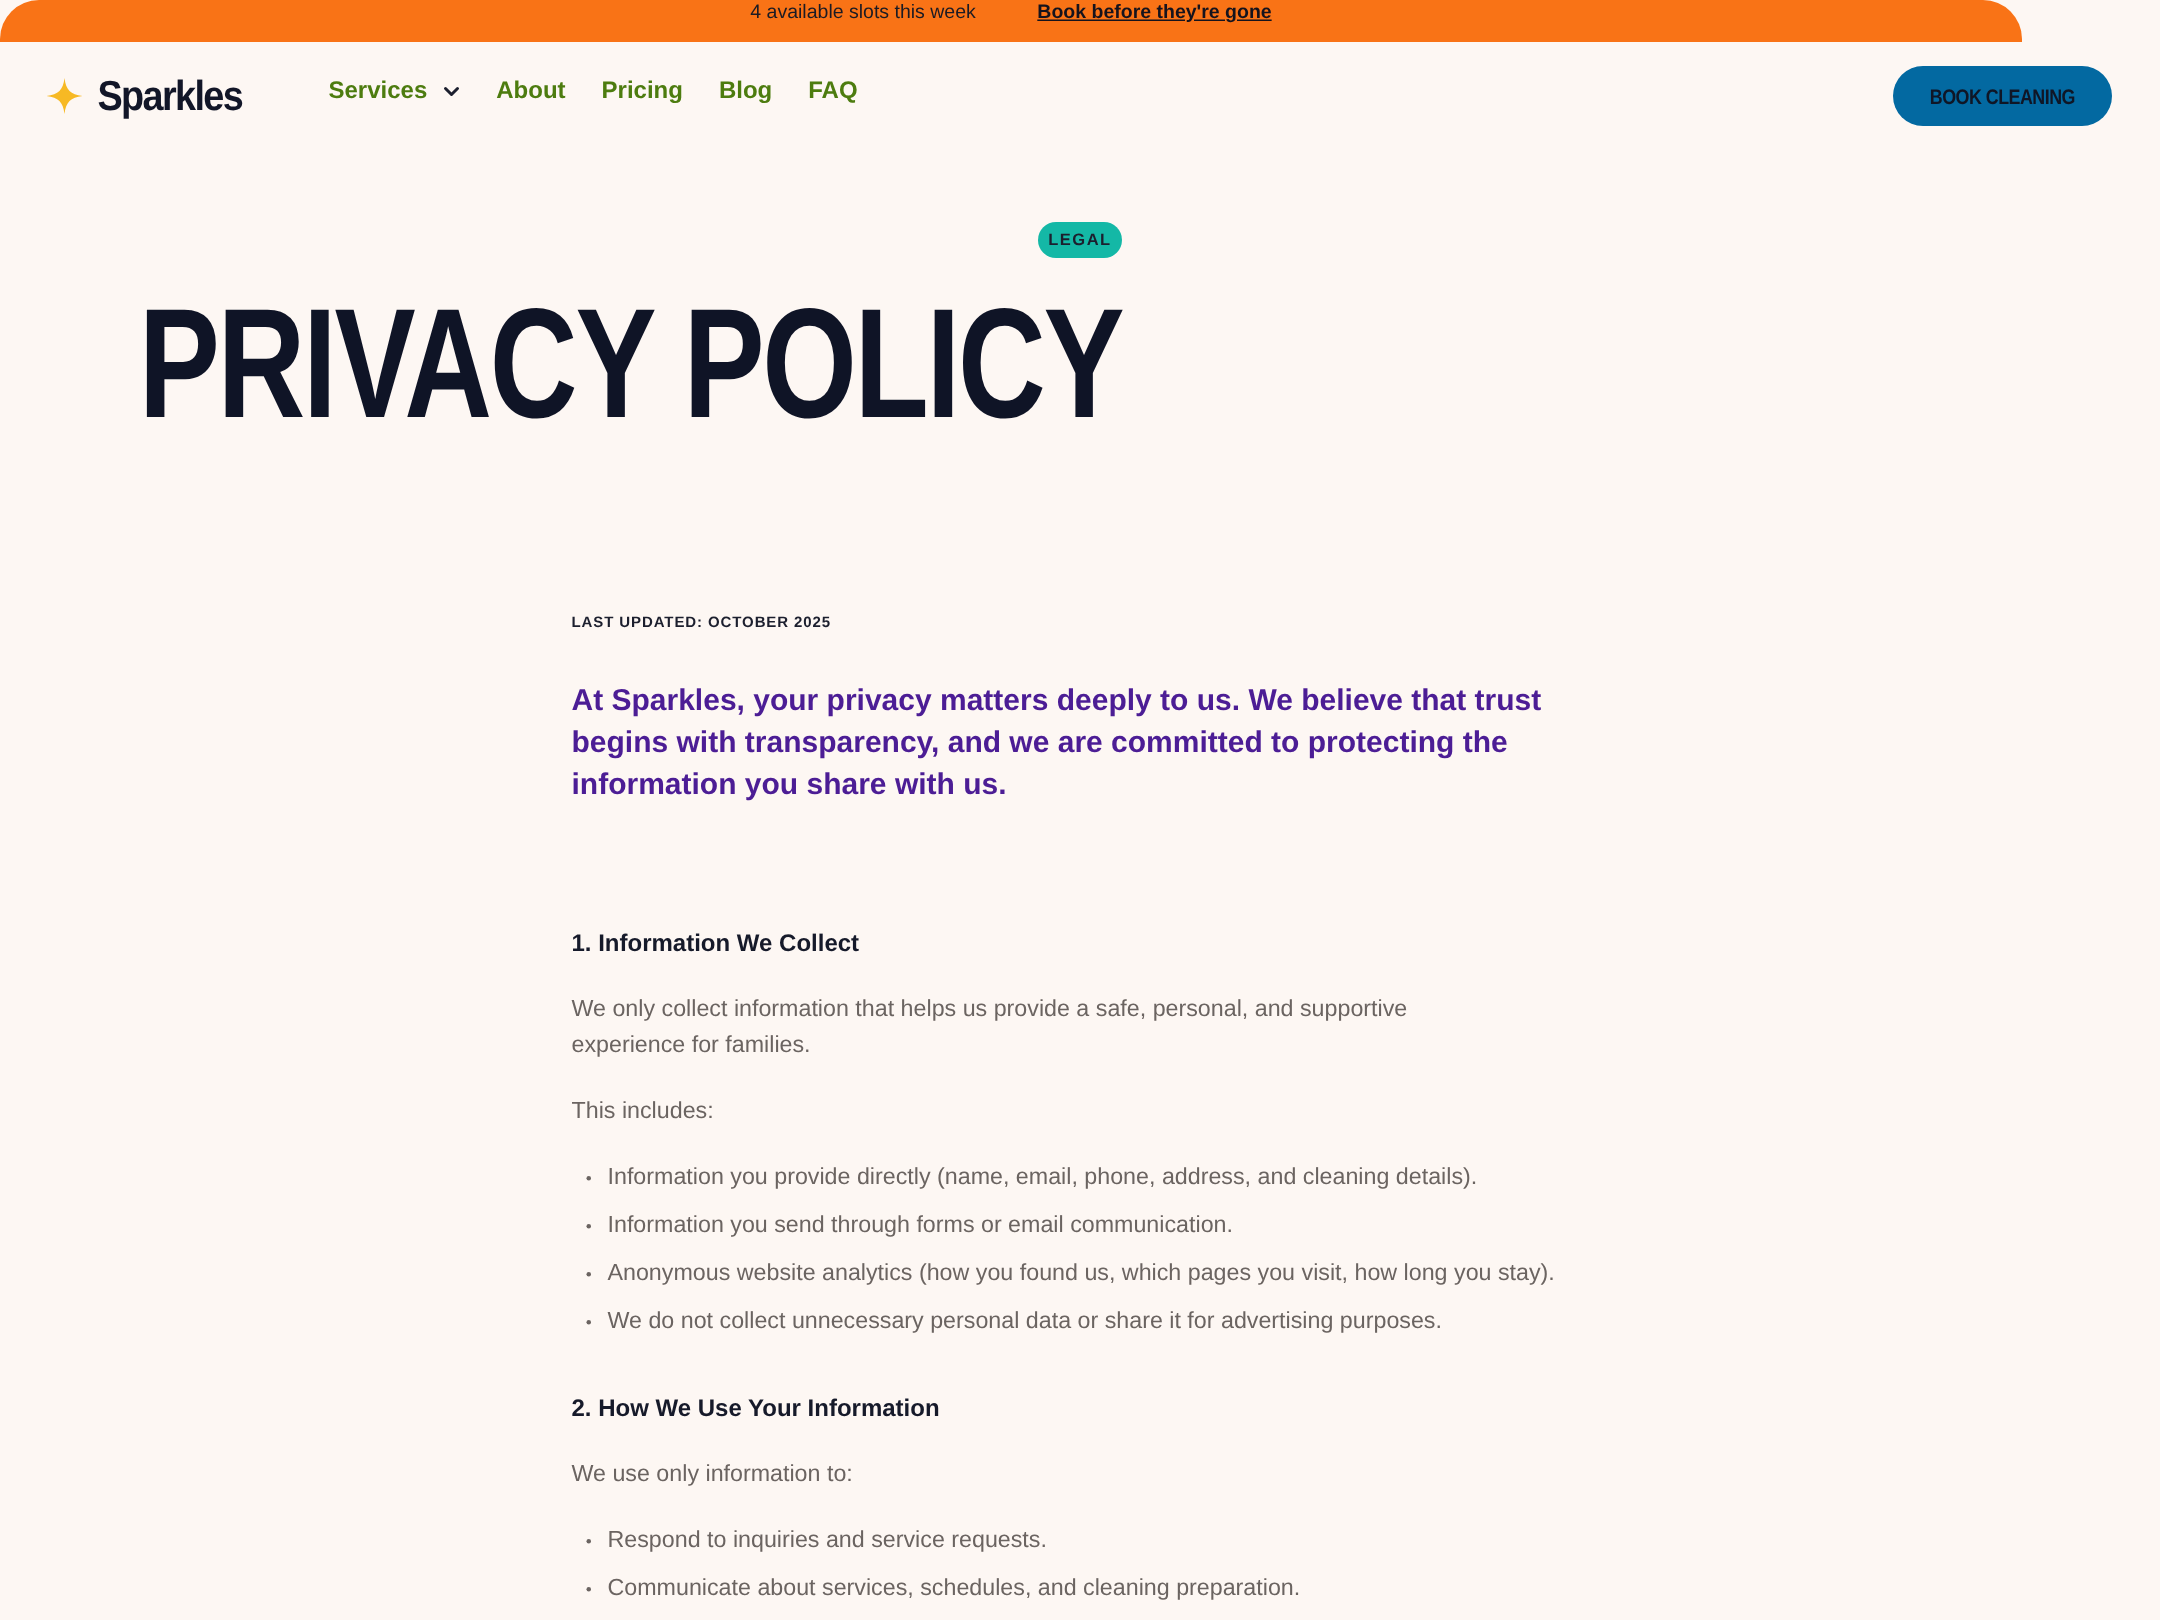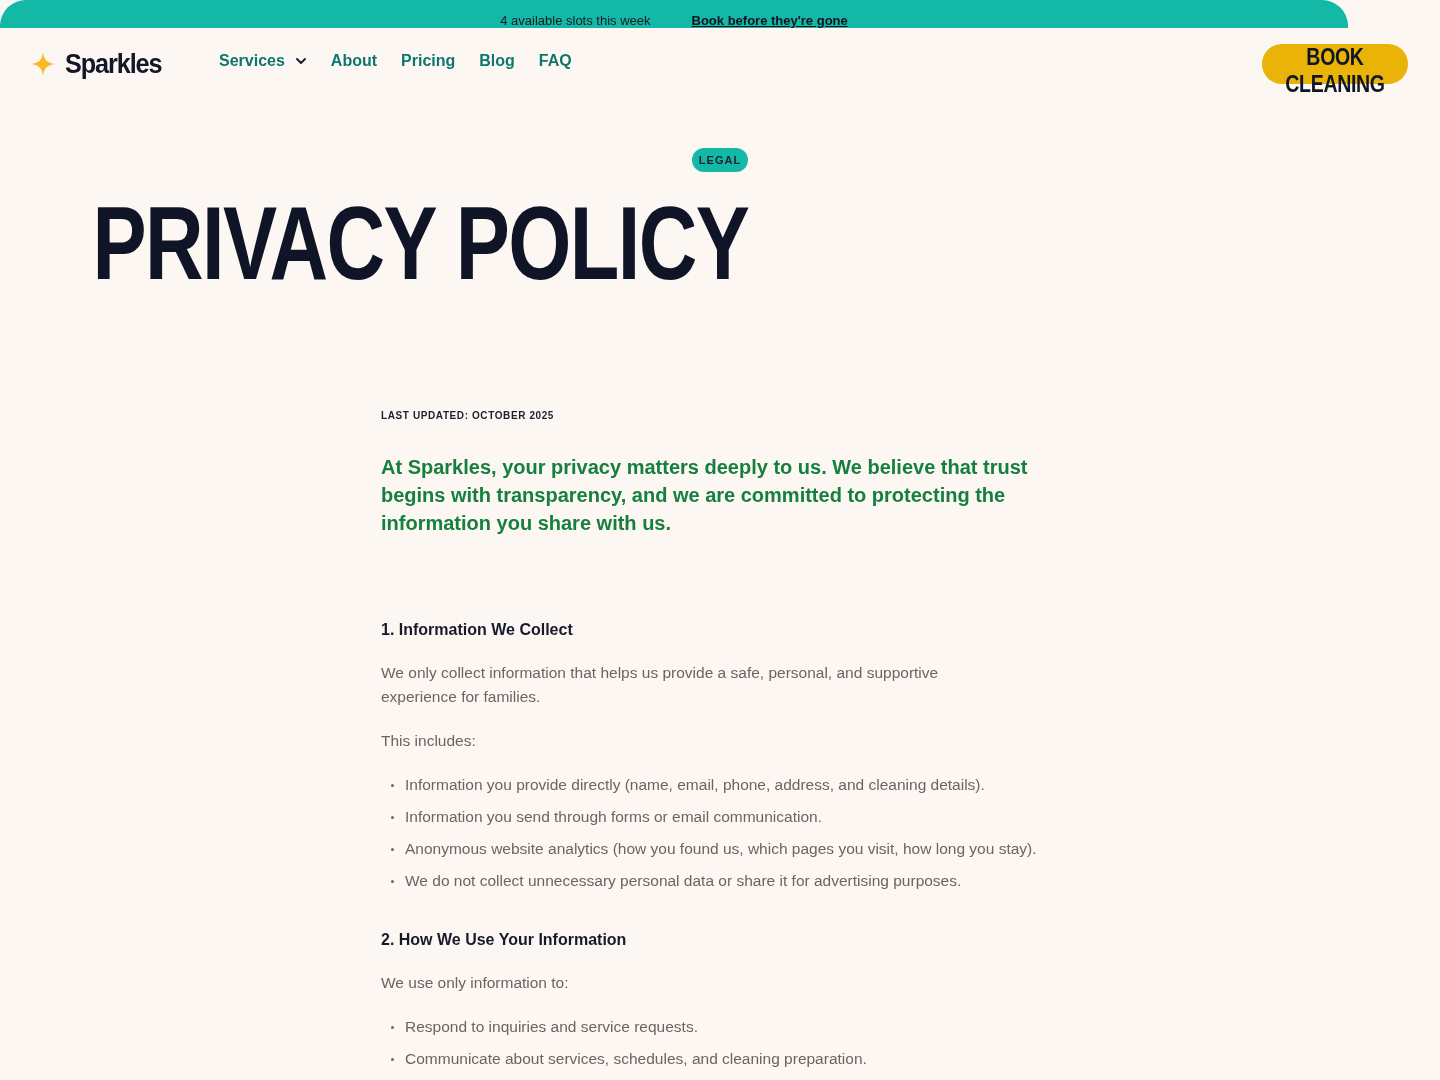--- a/index.html
+++ b/index.html
@@ -4,67 +4,67 @@
   <style>
     * { box-sizing: border-box; margin: 0; padding: 0; }
     html, body {
       width: 1440px; height: 1080px; overflow: hidden;
       background: #fdf7f3;
       font-family: "Liberation Sans", sans-serif;
       color: #121628;
     }
     .announce {
       position: absolute; left: 0; top: 0; width: 1348px; height: 28px;
-      background: #14b8a6;
+      background: #f97316;
       border-radius: 26px 26px 0 0;
-      display: flex; align-items: flex-end; justify-content: center;
+      display: flex; align-items: flex-start; justify-content: center;
       font-size: 13px; color: #1b1b24;
     }
     .announce .count { margin-right: 9px; }
     .announce a { color: #15131d; font-weight: 700; text-decoration: underline; padding-left: 32px; }
     .nav {
       position: absolute; left: 0; top: 28px; width: 1440px; height: 72px;
       display: flex; align-items: center;
     }
     .logo { position: absolute; left: 31px; top: 20px; display: flex; align-items: center; }
     .logo svg { width: 24px; height: 24px; margin-right: 10px; }
     .logo .wordmark {
       font-family: "Liberation Sans", sans-serif; font-weight: 700;
       font-size: 28px; letter-spacing: -1.2px; color: #121628;
       transform: scaleX(0.9); transform-origin: left center; display: inline-block;
     }
     .menu { position: absolute; left: 219px; top: 24px; display: flex; align-items: center; }
     .menu .item {
-      font-size: 16px; font-weight: 600; color: #0f766e; margin-right: 24px;
+      font-size: 16px; font-weight: 600; color: #4d7c0f; margin-right: 24px;
       display: flex; align-items: center; cursor: pointer;
     }
     .menu .item svg { width: 12px; height: 12px; margin-left: 10px; }
     .cta {
       position: absolute; left: 1262px; top: 16px; width: 146px; height: 40px;
-      border-radius: 20px; background: #eab308; border: none;
-      font-family: "Liberation Sans", sans-serif; font-weight: 700; font-size: 23px;
+      border-radius: 20px; background: #0369a1; border: none;
+      font-family: "Liberation Sans", sans-serif; font-weight: 700; font-size: 14px;
       color: #0f1626; letter-spacing: -0.4px; cursor: pointer;
     }
     .cta span { display: inline-block; transform: scaleX(0.85); }
     .badge {
       position: absolute; left: 692px; top: 148px; width: 56px; height: 24px;
       border-radius: 12px; background: #14b8a6;
       font-size: 11px; font-weight: 700; letter-spacing: 1px; color: #1c1f2e;
       display: flex; align-items: center; justify-content: center;
     }
     .title {
       position: absolute; left: 0; top: 188px; width: 1440px; text-align: left;
       font-size: 104px; font-weight: 700; color: #0f1426; letter-spacing: -2px;
       line-height: 110px;
     }
     .title span { display: inline-block; transform: scaleX(0.78); }
     .content { position: absolute; left: 381px; top: 410px; width: 680px; }
     .updated { font-size: 10px; font-weight: 700; letter-spacing: 0.6px; color: #1c1f2e; }
     .lead {
-      margin-top: 32px; font-size: 20px; font-weight: 600; line-height: 28px; color: #15803d;
+      margin-top: 32px; font-size: 20px; font-weight: 600; line-height: 28px; color: #4c1d95;
       width: 660px;
     }
     h2.section { font-size: 16px; font-weight: 700; color: #161a2a; }
     .s1 { margin-top: 84px; }
     .s2 { margin-top: 38px; }
     p.body { font-size: 15.5px; line-height: 24px; color: #6b6461; margin-top: 22px; width: 620px; }
     p.body + p.body { margin-top: 20px; }
     ul.bullets { list-style: none; margin-top: 20px; }
     ul.bullets li {
       position: relative; padding-left: 24px; font-size: 15.5px; line-height: 24px;

